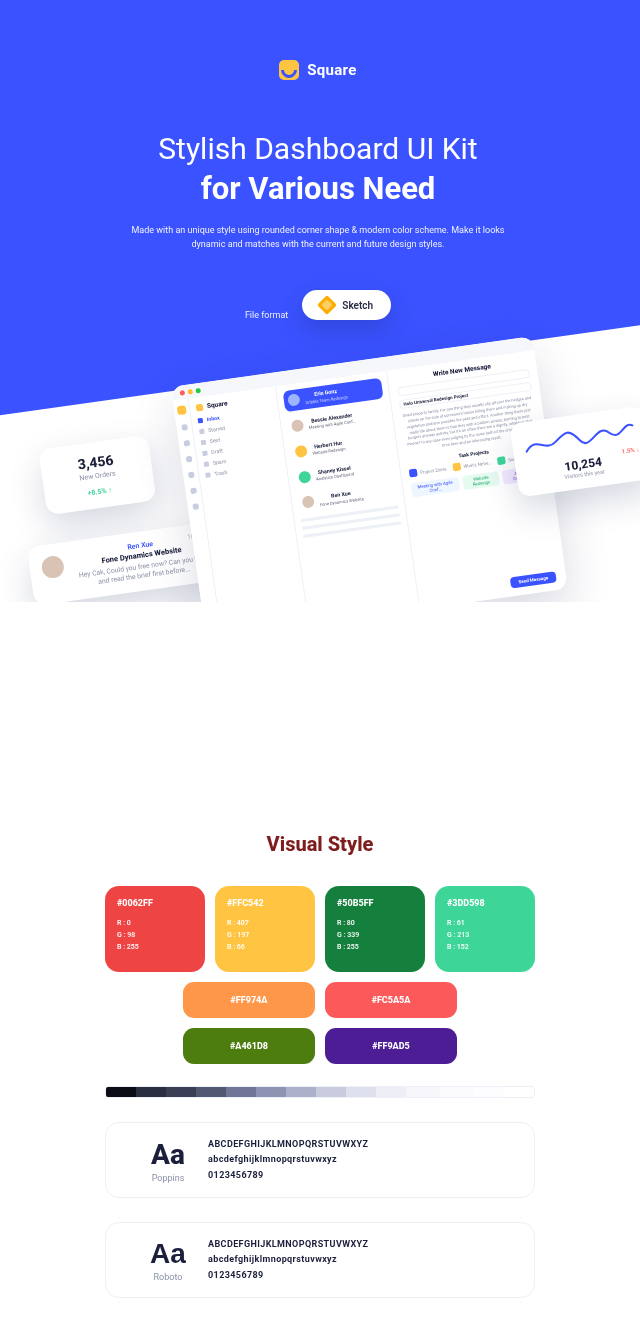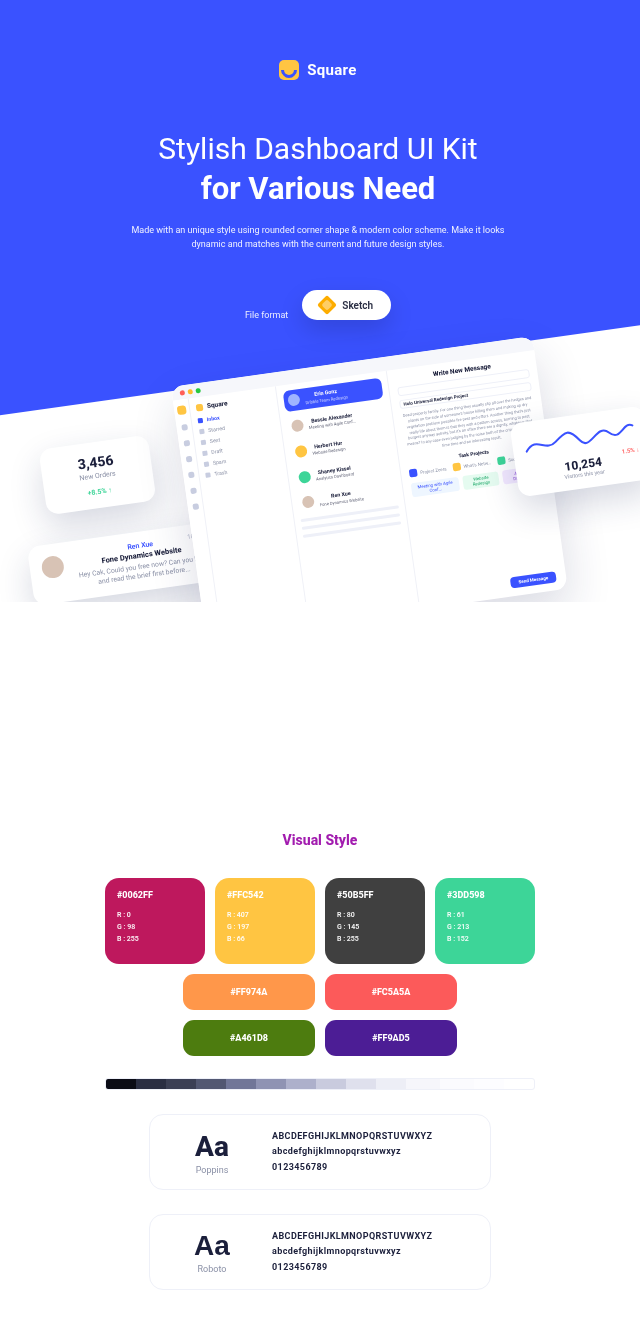--- a/index.html
+++ b/index.html
@@ -84,31 +84,31 @@
   .card-chart { position:absolute; left:460px; top:80px; width:135px; height:74px; padding:9px 11px; }
   .card-chart svg { width:100%; height:28px; }
   .card-chart .big { font-weight:800; font-size:12px; color:#1b1f3b; margin-top:2px;}
   .card-chart .sm { font-size:5.5px; color:#8a90a6; }
   .card-chart .tag { position:absolute; top:39px; right:10px; font-size:6px; color:#ff6a6a; font-weight:700; }
 
   .spacer-after-hero { height: 230px; }
 
   
   .vs { padding: 0 90px 60px; text-align:center; }
-  .vs h2 { font-size:14px; font-weight:800; color:#a21caf; margin-bottom:30px; }
+  .vs h2 { font-size:20px; font-weight:800; color:#7f1d1d; margin-bottom:30px; }
   .sw-row { display:flex; justify-content:center; gap:10px; margin-bottom:10px; flex-wrap:nowrap;}
   .sw-lg { width:100px; height:86px; border-radius:14px; color:#fff; text-align:left; padding:12px; }
   .sw-lg .hex { font-size:9px; font-weight:800; margin-bottom:10px; }
   .sw-lg .rgb { font-size:7px; line-height:1.7; font-weight:600; opacity:.95;}
   .sw-md { width:132px; height:36px; border-radius:11px; color:#fff; font-size:9px; font-weight:800; display:flex; align-items:center; justify-content:center; }
   .sw-sm { width:132px; height:36px; border-radius:11px; color:#fff; font-size:9px; font-weight:800; display:flex; align-items:center; justify-content:center; }
   .gradbar { height:12px; width:430px; margin:22px auto 0; border-radius:3px;
     background: linear-gradient(90deg,#0b0c16 0 7%,#2a2e43 7% 14%,#3b3f55 14% 21%,#525772 21% 28%,#717698 28% 35%,#8f93b3 35% 42%,#adb0cb 42% 49%,#c9cbde 49% 56%,#dfe0ed 56% 63%,#edeef6 63% 70%,#f6f6fb 70% 78%,#fbfbfe 78% 86%,#fdfdff 86% 93%,#ffffff 93% 100%);
     border:1px solid #eef0f8;}
-  .font-card { display:flex; align-items:center; gap:20px; border:1px solid #eef0f8; border-radius:14px; padding:14px 22px; width:342px; margin:24px auto 0; text-align:left;}
+  .font-card { display:flex; align-items:center; border:1px solid #eef0f8; border-radius:14px; padding:14px 22px; width:430px; margin:24px auto 0; text-align:left;}
   .font-card .box { width:80px; text-align:center; }
   .font-card .box .aa { font-size:28px; font-weight:800; color:#1b1f3b; }
   .font-card .box .name { font-size:9px; color:#8a90a6; margin-top:2px; }
   .font-card .spec { font-size:9px; font-weight:700; color:#1b1f3b; line-height:1.7; letter-spacing:.4px;}
   .font-card.roboto .aa { font-family: Arial, sans-serif; }
 </style>
 </head>
 <body>
 
 <header class="hero">
@@ -275,41 +275,41 @@
 
   <div class="diag-cut"></div>
 </header>
 
 <div class="spacer-after-hero"></div>
 
 <section class="vs">
   <h2>Visual Style</h2>
 
   <div class="sw-row">
-    <div class="sw-lg" style="background:#be185d">
+    <div class="sw-lg" style="background:#ef4444">
       <div class="hex">#0062FF</div>
       <div class="rgb">
         <div>R : 0</div>
         <div>G : 98</div>
         <div>B : 255</div>
       </div>
     </div>
     <div class="sw-lg" style="background: rgb(255, 197, 66);">
       <div class="hex">#FFC542</div>
       <div class="rgb">
         <div>R : 407</div>
         <div>G : 197</div>
         <div>B : 66</div>
       </div>
     </div>
-    <div class="sw-lg" style="background: #404040;">
+    <div class="sw-lg" style="background: #15803d;">
       <div class="hex">#50B5FF</div>
       <div class="rgb">
         <div>R : 80</div>
-        <div>G : 145</div>
+        <div>G : 339</div>
         <div>B : 255</div>
       </div>
     </div>
     <div class="sw-lg" style="background: rgb(61, 213, 152);">
       <div class="hex">#3DD598</div>
       <div class="rgb">
         <div>R : 61</div>
         <div>G : 213</div>
         <div>B : 152</div>
       </div>

